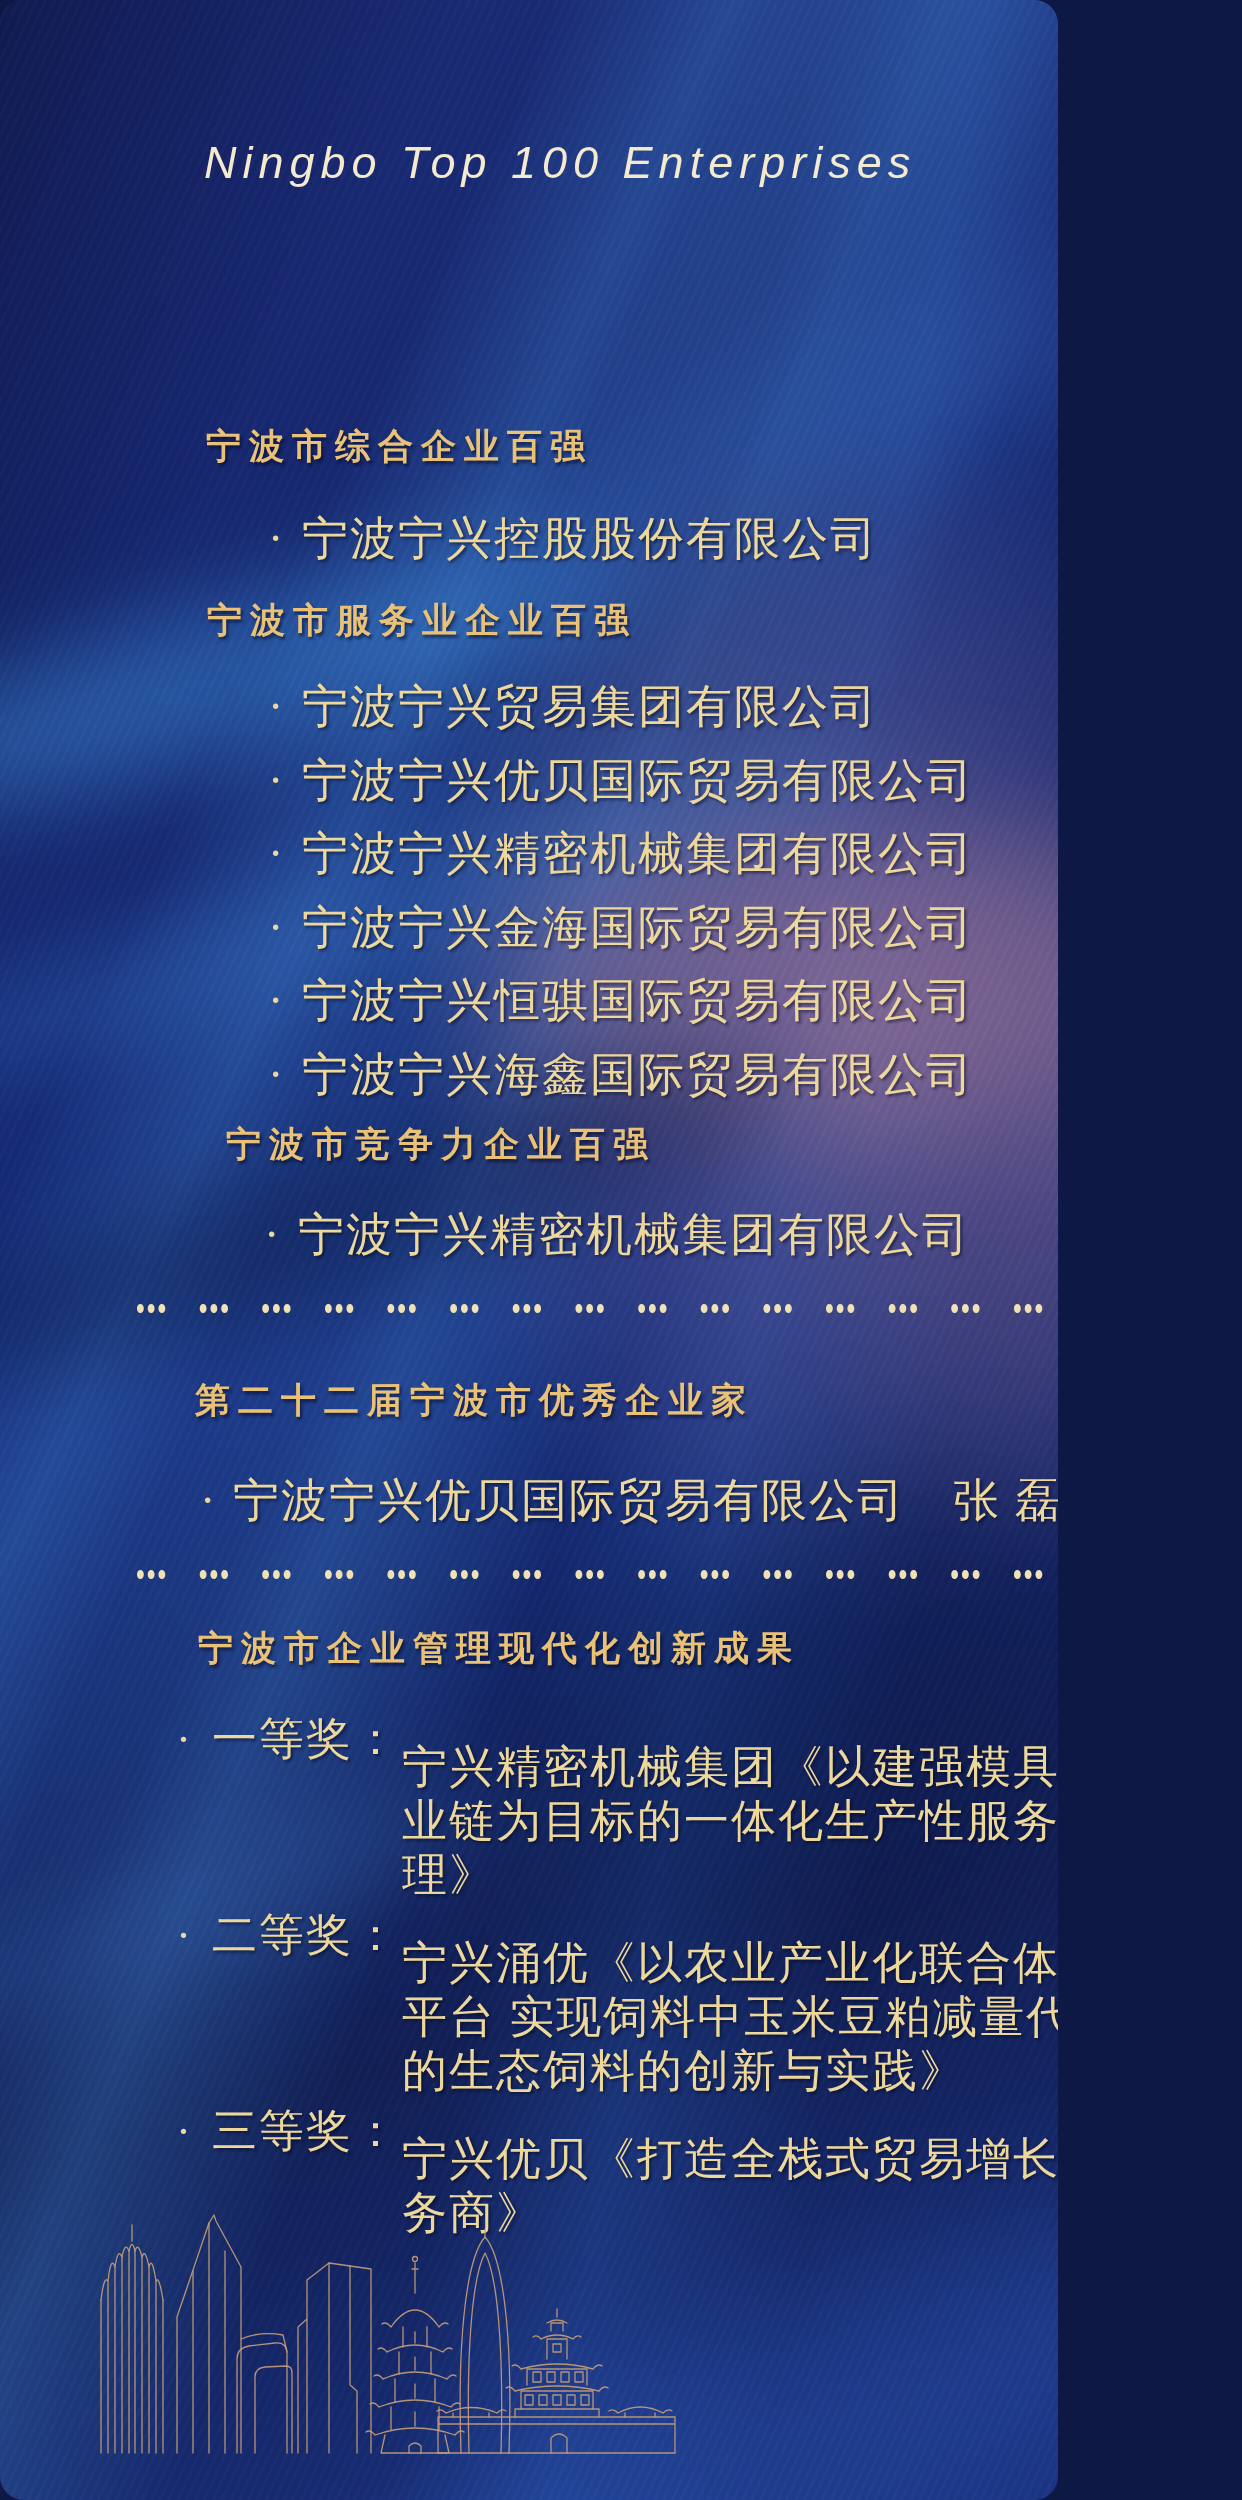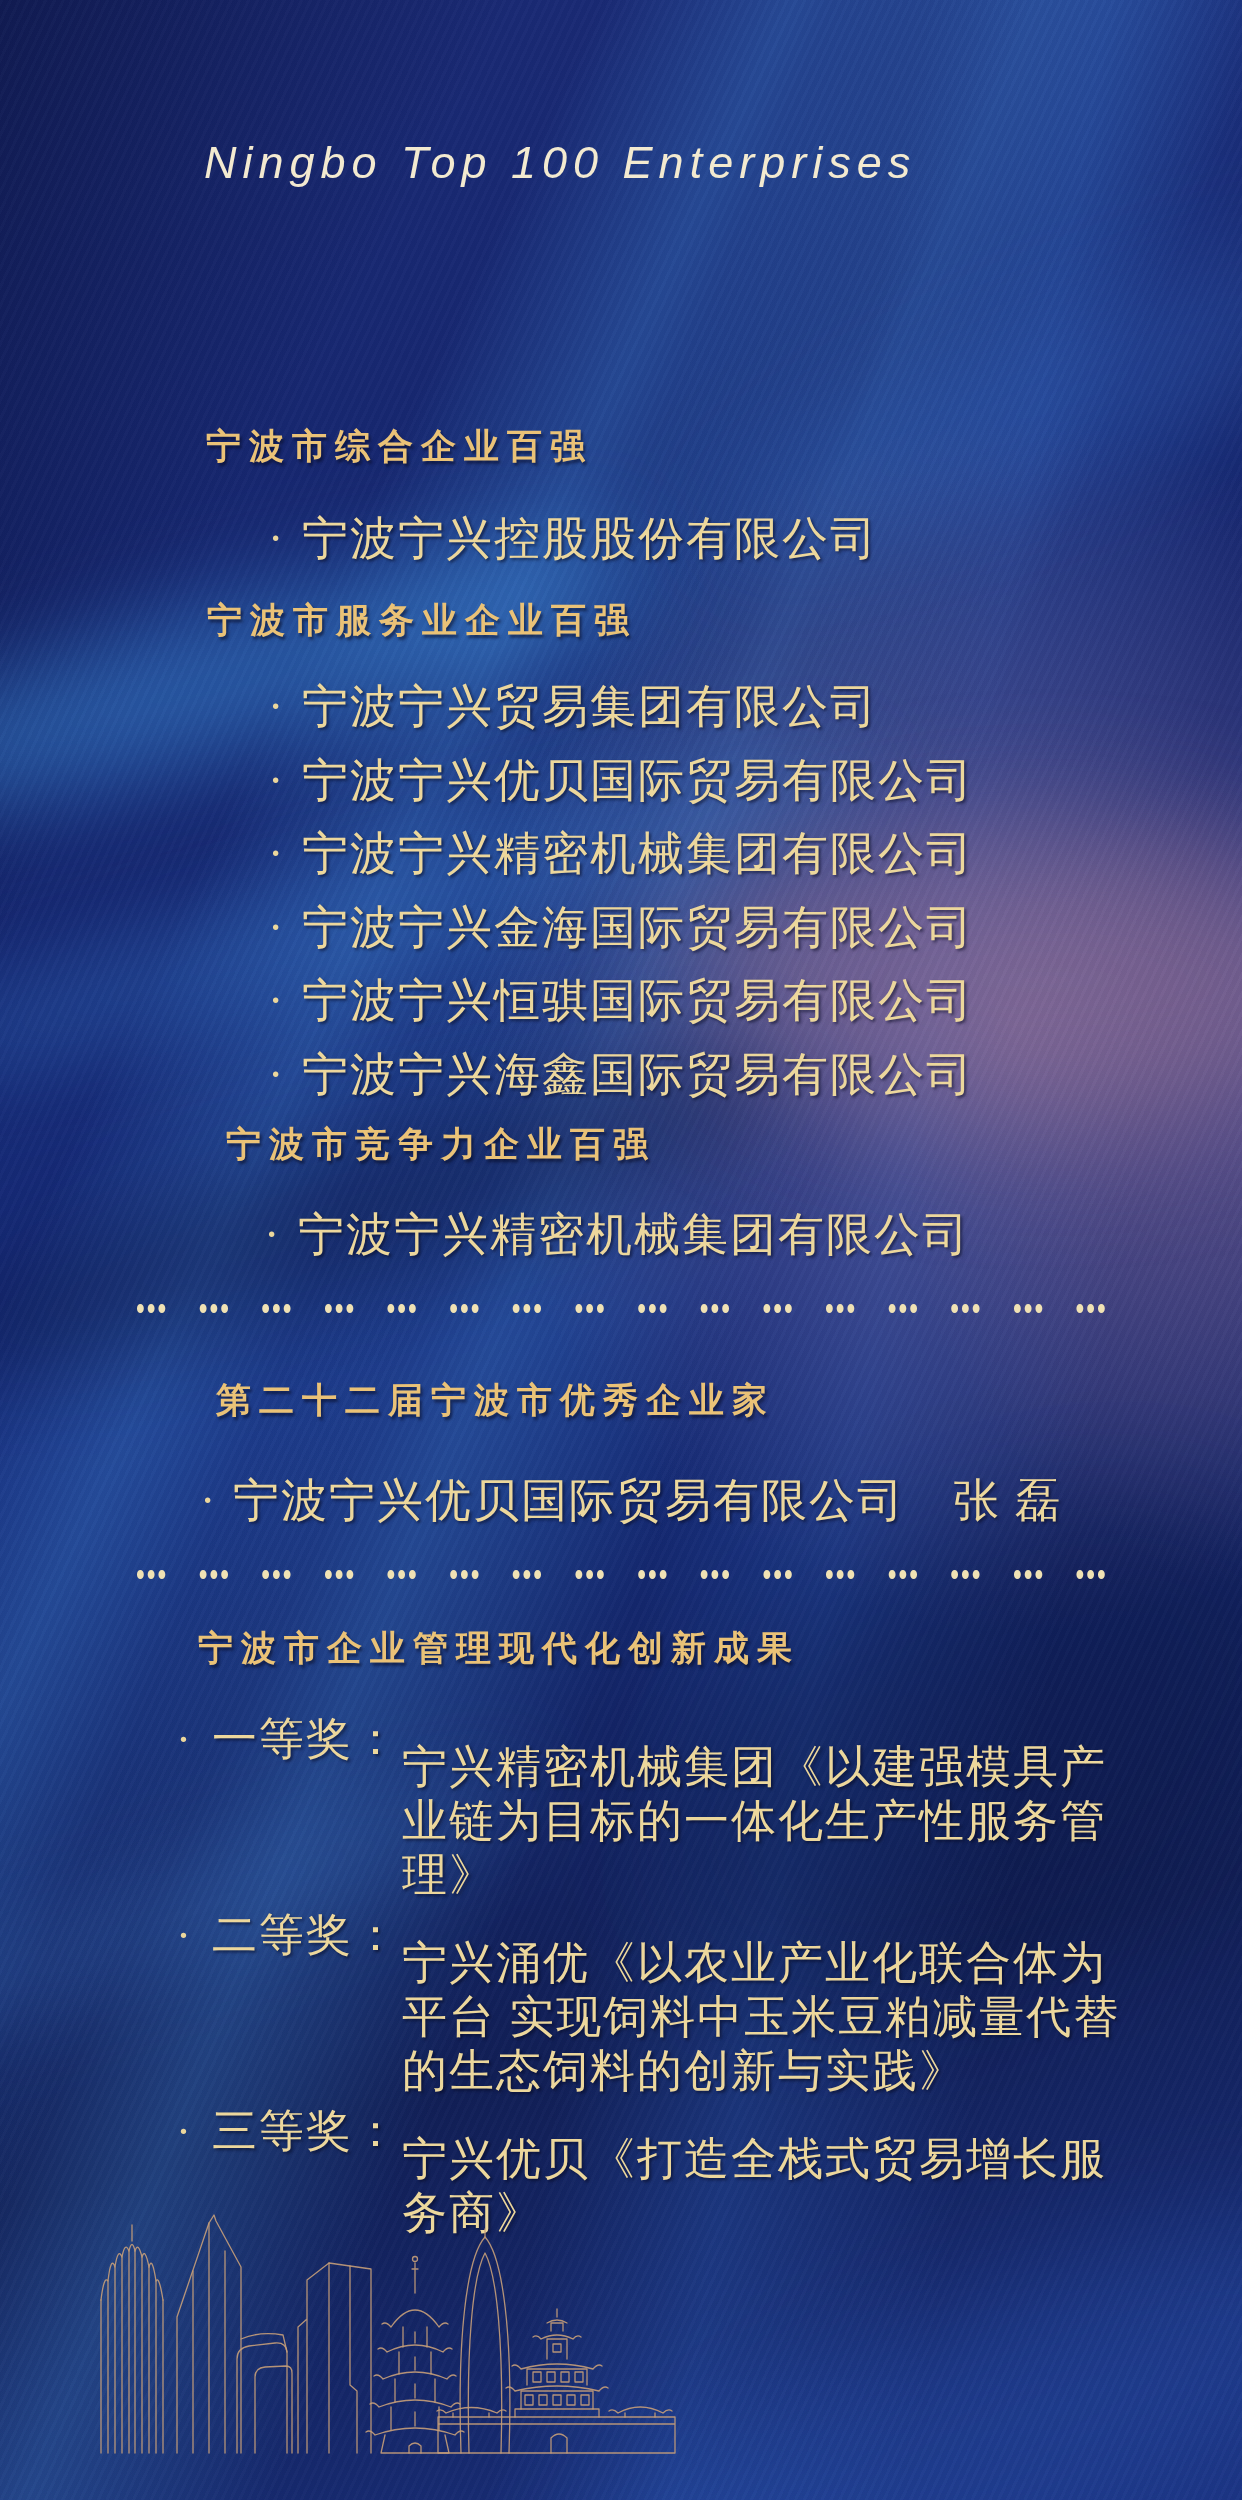--- a/index.html
+++ b/index.html
@@ -1,19 +1,20 @@
 <!DOCTYPE html>
 <html><head>
 <meta charset="utf-8">
 <style>
   html,body{margin:0;padding:0;background:#0d1845;}
   .poster{
-    position:relative;width:1242px;height:2500px;overflow:hidden;
+    position:relative;width:1058px;height:2500px;overflow:hidden;
     background:#15266e;
     font-family:"Liberation Sans","DejaVu Sans",sans-serif;
+    border-radius:24px;
   }
   
   .bg{
     position:absolute;inset:0;
     background:
       radial-gradient(75% 42% at 82% 41%, rgba(172,124,152,.40), rgba(172,124,152,0) 58%),
       radial-gradient(55% 28% at 106% 47%, rgba(150,105,140,.30), rgba(150,105,140,0) 60%),
       linear-gradient(118deg, rgba(8,14,52,.55) 0%, rgba(8,14,52,0) 20%),
       linear-gradient(115deg, rgba(62,130,210,0) 25%, rgba(66,136,215,.34) 33%, rgba(18,38,108,0) 43%),
       linear-gradient(112deg, rgba(76,154,232,0) 37%, rgba(80,160,235,.26) 46%, rgba(18,38,108,0) 57%),
@@ -37,21 +38,21 @@
     color:#f3ead0;white-space:nowrap;
   }
   .heading{
     position:absolute;margin:0;white-space:nowrap;
     font-weight:800;font-size:35px;line-height:1;letter-spacing:8px;
     color:#eac277;text-shadow:2px 3px 3px rgba(5,8,30,.55);
   }
   .h1{top:428px;left:206px;}
   .h2{top:602px;left:207px;}
   .h3{top:1126px;left:226px;text-align:center;}
-  .h4{top:1382px;left:216px;}
+  .h4{top:1382px;left:195px;}
   .h5{top:1634px;left:198px;font-family:Liberation Mono, monospace;}
   .items{position:absolute;}
   .items-s1{top:514px;left:268px;}
   .items-s2{top:682px;left:268px;}
   .items-s3{top:1210px;left:264px;}
   .items-s4{top:1476px;left:200px;}
   .item-row{display:flex;align-items:flex-start;margin-bottom:23px;white-space:nowrap;}
   .item-row:last-child{margin-bottom:0;}
   .bullet{
     flex:0 0 34px;width:34px;

